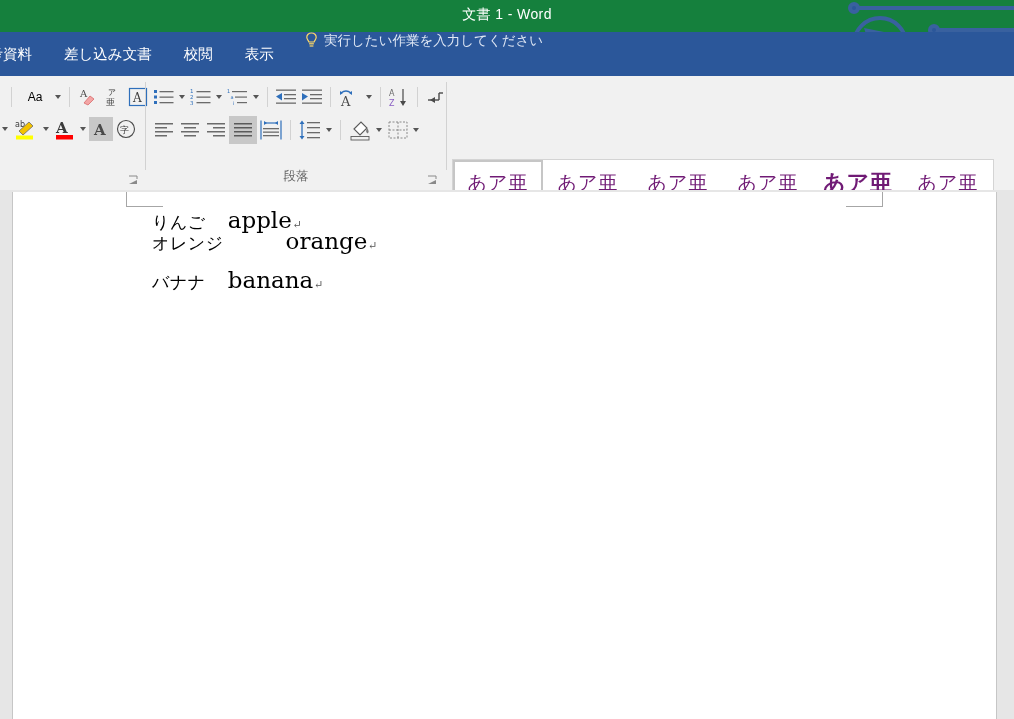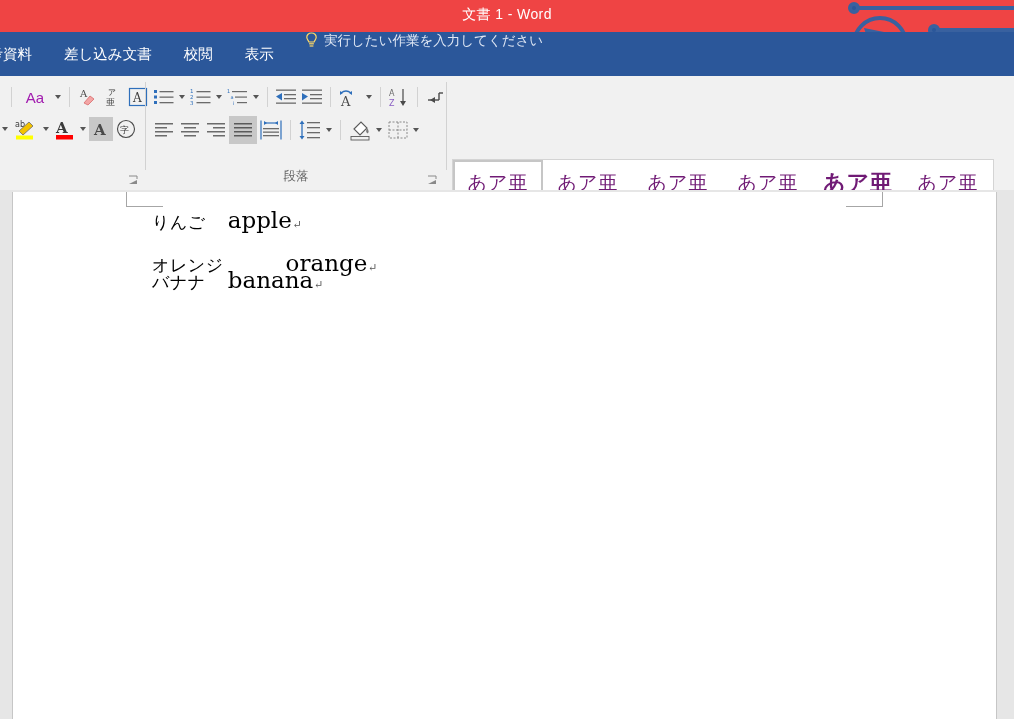--- a/index.html
+++ b/index.html
@@ -16,21 +16,21 @@
     width: 1014px;
     height: 719px;
   }
 
   
   .titlebar {
     position: absolute;
     top: 0; left: 0;
     width: 1014px;
     height: 32px;
-    background: #ef4444;
+    background: #15803d;
     overflow: hidden;
   }
   .title-text {
     position: absolute;
     left: 0; right: 0;
     top: 6px;
     text-align: center;
     color: #ffffff;
     font-size: 14px;
     letter-spacing: 0.4px;
@@ -286,21 +286,21 @@
       <div class="tellme-label">実行したい作業を入力してください</div>
     </div>
   </div>
 
   <div class="ribbon">
 
     <div class="grp" style="left:0; width:145px;">
       <div class="row" style="left:6px; top:8px;">
         <div class="vsep"></div>
         <div class="btn" style="width:36px;">
-          <span style="font-size:15px;color:#a21caf;">Aa</span>
+          <span style="font-size:12px;color:#000000;">Aa</span>
         </div>
         <div class="caret"></div>
         <div class="vsep"></div>
         <div class="btn" style="width:26px;">
           <svg width="20" height="20" viewBox="0 0 20 20">
             <text x="2" y="10" font-size="10" fill="#4a4a4a" font-family="DejaVu Serif, serif">A</text>
             <path d="M6 16 L12 9 L16 12 L10 18 Z" fill="#f3a5a5" stroke="#d86b6b" stroke-width="0.8"></path>
           </svg>
         </div>
         <div class="btn" style="width:24px;">
@@ -566,21 +566,21 @@
       <div class="margin-mark mm-left"></div>
       <div class="margin-mark mm-right"></div>
 
       <div class="doc-line" style="top:15px;">
         <span class="jp">りんご</span>
         <span class="tabspace" style="width:22px;"></span>
         <span class="en">apple</span>
         <span class="pmark">↵</span>
       </div>
 
-      <div class="doc-line" style="top:58px;">
+      <div class="doc-line" style="top:36px;">
         <span class="jp">オレンジ</span>
         <span class="tabspace" style="width:62px;"></span>
         <span class="en">orange</span>
         <span class="pmark">↵</span>
       </div>
 
       <div class="doc-line" style="top:75px;">
         <span class="jp">バナナ</span>
         <span class="tabspace" style="width:22px;"></span>
         <span class="en">banana</span>

